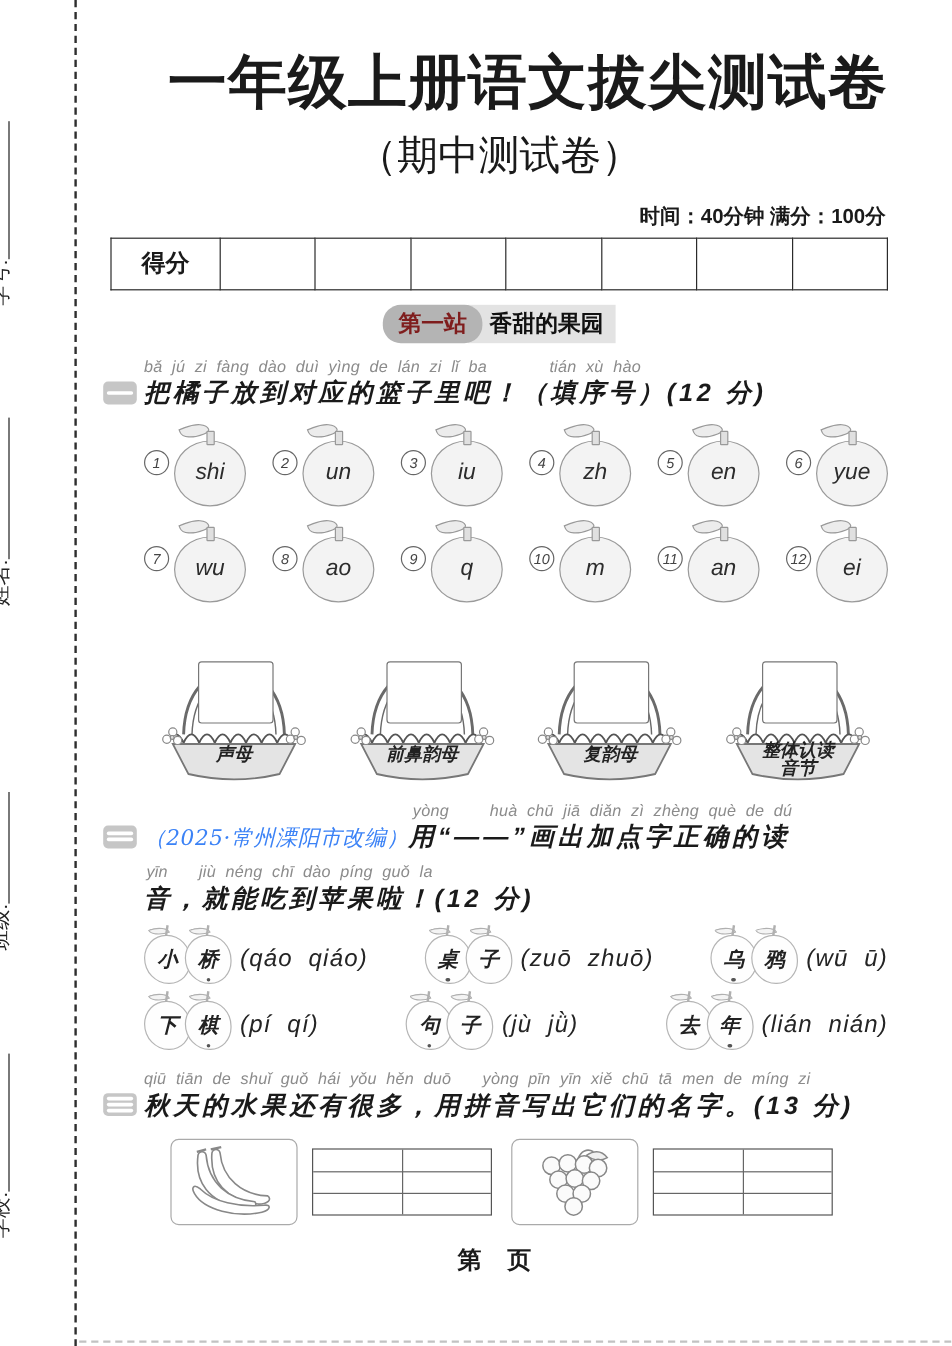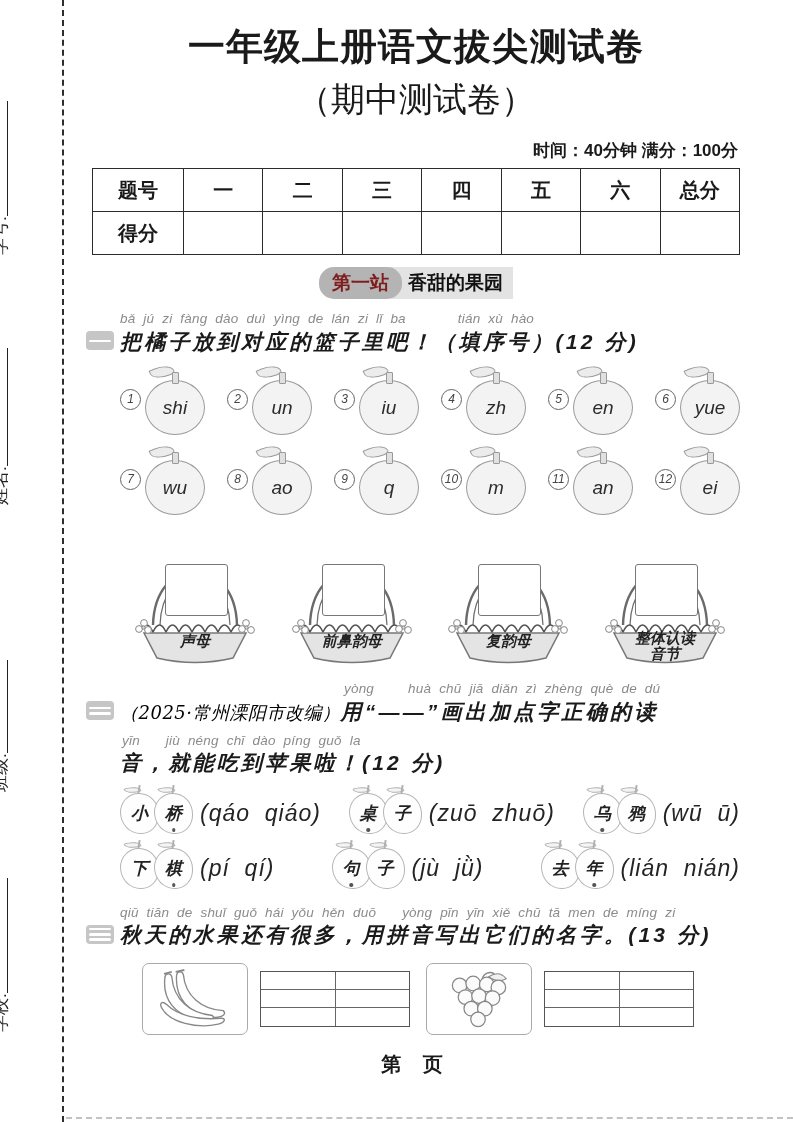--- a/index.html
+++ b/index.html
@@ -12,21 +12,21 @@
                  transform-origin:0 100%;font-size:17px;color:#222;height:22px;line-height:22px;}
   .sidebar-field .fline{display:inline-block;border-bottom:1.6px solid #222;vertical-align:-2px;}
   .sf1{left:12px;top:233px;} .sf1 .fline{width:115px;}
   .sf2{left:12px;top:483px;} .sf2 .fline{width:118px;}
   .sf3{left:12px;top:770px;} .sf3 .fline{width:93px;}
   .sf4{left:12px;top:1010px;} .sf4 .fline{width:115px;}
   .bottom-cut{position:absolute;left:66px;right:0;bottom:3px;border-top:2.5px dashed #c2c2c2;}
 
   
   .content{position:absolute;left:92px;top:0;width:648px;}
-  .title{margin-top:26px;text-align:center;font-size:37px;font-weight:bold;letter-spacing:1px;line-height:1.12;}
+  .title{margin-top:42px;text-align:right;font-size:49px;font-weight:bold;letter-spacing:1px;line-height:1.12;}
   .subtitle{margin-top:10px;text-align:center;font-size:34px;font-weight:normal;}
   .meta{margin-top:16px;text-align:right;font-size:17px;font-weight:bold;padding-right:2px;}
 
   table.score{margin-top:6px;width:100%;border-collapse:collapse;table-layout:fixed;}
   table.score td{border:1.6px solid #2b2b2b;height:40px;text-align:center;
                  font-size:20px;font-weight:bold;color:#1a1a1a;}
   table.score td.first{width:88px;}
 
   .banner{margin-top:12px;display:flex;justify-content:center;align-items:center;}
   .banner-badge{background:#b4b4b4;color:#7f1d1d;font-weight:bold;font-size:19px;
@@ -35,21 +35,21 @@
                 padding:3px 10px 3px 18px;margin-left:-12px;}
 
   .qsec{position:relative;padding-left:28px;font-style:italic;}
   .q1{margin-top:12px;} .q2{margin-top:16px;} .q3{margin-top:16px;}
   .q-badge{position:absolute;left:-6px;top:20px;width:22px;height:13px;background:#c6c6c6;
            border-radius:4px;display:flex;flex-direction:column;justify-content:center;gap:2.5px;padding:3px;}
   .q-badge .bar{height:2.6px;background:#fff;border-radius:1.5px;}
   .pinyin{font-size:13.5px;color:#8b8b8b;word-spacing:4px;letter-spacing:.2px;
           white-space:nowrap;line-height:1.15;margin-bottom:2px;}
   .q-text{font-size:21px;font-weight:bold;letter-spacing:3.2px;white-space:nowrap;line-height:1.25;}
-  .q-src{font-size:18px;font-weight:normal;letter-spacing:.5px;font-family:"DejaVu Serif",serif;color:#000000;}
+  .q-src{font-size:18px;font-weight:normal;letter-spacing:.5px;font-family:"DejaVu Serif",serif;color:#3b82f6;}
   .gap-a{margin-left:52px;} .gap-yong{margin-left:224px;} .gap-hua{margin-left:34px;}
   .gap-yin{margin-left:2px;} .gap-jiu{margin-left:26px;} .gap-q3{margin-left:26px;}
   .l2{margin-top:8px;}
 
   
   .orange-row{display:flex;justify-content:space-between;margin-top:8px;}
   .orange-cell{display:flex;align-items:center;gap:4px;}
   .circ-num{width:19px;height:19px;border:1.2px solid #666;border-radius:50%;font-size:12px;
             display:flex;align-items:center;justify-content:center;color:#444;flex:none;background:#fff;}
   .orange{position:relative;width:58px;height:53px;background:#f3f3f3;border:1.5px solid #9a9a9a;
@@ -78,21 +78,21 @@
   .apple-pair{display:inline-flex;margin-right:7px;}
   .apple{position:relative;width:37px;height:39px;border:1.3px solid #b5b5b5;background:#fefefe;
          border-radius:48% 52% 46% 54%;display:flex;align-items:center;justify-content:center;}
   .apple + .apple{margin-left:-5px;}
   .apple .aleaf{position:absolute;top:-8px;left:3px;width:15px;height:6px;border:1px solid #b0b0b0;
                 background:#f4f4f4;border-radius:0 100% 0 100%;transform:rotate(-18deg);}
   .apple .astem{position:absolute;top:-9px;left:17px;width:2px;height:9px;background:#b0b0b0;transform:rotate(8deg);}
   .apple .char{font-size:17px;font-weight:bold;font-family:"DejaVu Serif",serif;position:relative;color:#222;}
   .emph-dot{position:absolute;left:50%;transform:translateX(-50%);bottom:-7px;width:3.5px;height:3.5px;
             background:#555;border-radius:50%;}
-  .options{font-size:23px;color:#242424;white-space:pre;letter-spacing:1px;}
+  .options{font-size:20px;color:#242424;white-space:pre;letter-spacing:1px;}
 
   
   .fruit-row{display:flex;align-items:center;margin-top:14px;padding:0 46px 0 22px;}
   .fruit-group{display:flex;align-items:center;gap:12px;}
   .fruit-group.g2{margin-left:auto;}
   .fruit-box{width:104px;height:70px;border:1.5px solid #aaa;border-radius:7px;background:#fff;
              display:flex;align-items:center;justify-content:center;}
   .pinyin-grid{position:relative;width:148px;height:54px;border:1.6px solid #555;background:#fff;}
   .pg-h{position:absolute;left:0;right:0;border-top:1.2px solid #666;}
   .pg-h.h1{top:33%;} .pg-h.h2{top:66%;}
@@ -122,30 +122,20 @@
   <div class="bottom-cut"></div>
 
   <div class="content">
 
     <div class="title">一年级上册语文拔尖测试卷</div>
     <div class="subtitle">（期中测试卷）</div>
     <div class="meta">时间：40分钟 满分：100分</div>
 
     <table class="score">
       <tbody>
-          <tr>
-        <td class="first">题号</td>
-        <td>一</td>
-        <td>二</td>
-        <td>三</td>
-        <td>四</td>
-        <td>五</td>
-        <td>六</td>
-        <td>总分</td>
-      </tr>
       <tr>
         <td class="first">得分</td>
         <td></td>
         <td></td>
         <td></td>
         <td></td>
         <td></td>
         <td></td>
         <td></td>
       </tr>

